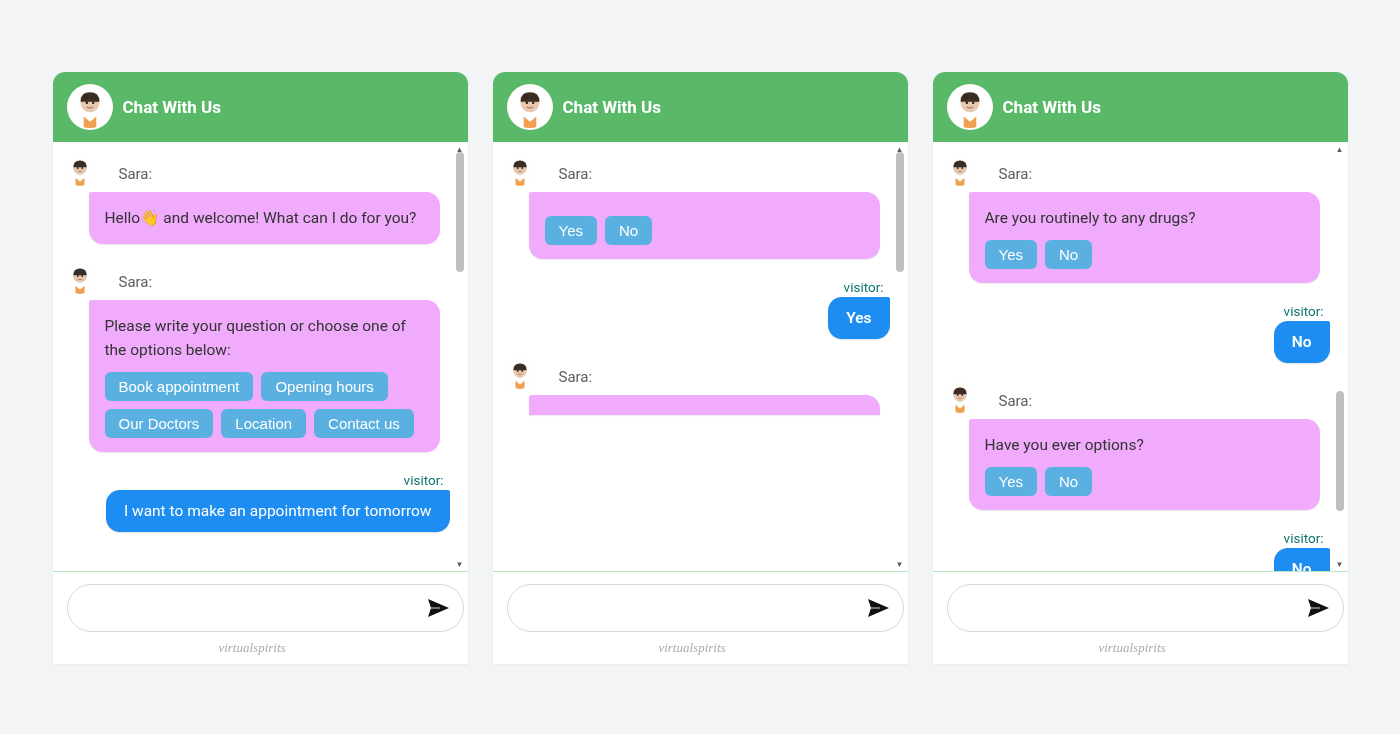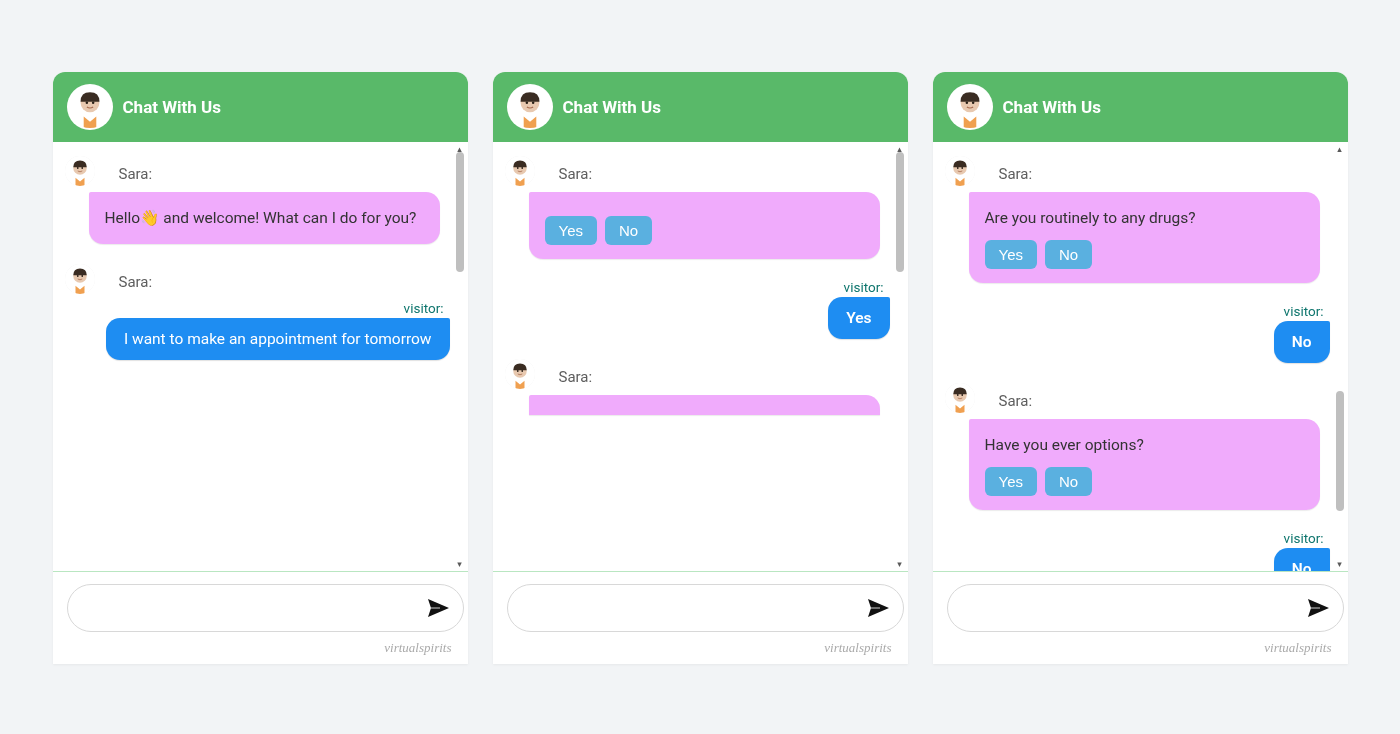--- a/index.html
+++ b/index.html
@@ -185,21 +185,21 @@
       width: 32px;
       height: 32px;
       display: flex;
       align-items: center;
       justify-content: center;
       cursor: pointer;
       color: #111;
     }
     .send-btn svg { transform: rotate(0deg); }
     .watermark {
-      text-align: right;
+      text-align: center;
       font-size: 13px;
       color: #aaa;
       font-style: italic;
       padding: 2px 16px 8px 0;
       font-family: Georgia, serif;
     }
   </style>
 </head>
 <body>
 
@@ -244,20 +244,27 @@
     <circle cx="20" cy="16" r="9" fill="#e8c9b0"></circle>
     <path d="M11 15 Q11 6 20 6 Q29 6 29 15" fill="#3a2c22"></path>
     <circle cx="17" cy="16" r="1.2" fill="#2b2118"></circle>
     <circle cx="23" cy="16" r="1.2" fill="#2b2118"></circle>
     <path d="M17 20 Q20 22 23 20" stroke="#a5694e" stroke-width="1" fill="none"></path>
     <path d="M8 40 Q8 28 20 28 Q32 28 32 40 Z" fill="#ffffff"></path>
     <path d="M14 29 L20 34 L26 29 L26 40 L14 40 Z" fill="#f0a050"></path>
   </svg></div>
         <div class="bot-name">Sara:</div>
       </div>
+        <div class="bot-bubble"><span style="white-space: pre-line;">Please write your question or choose one of the options below:</span><div class="quick-replies">
+            <button class="quick-reply">Book appointment</button>
+            <button class="quick-reply">Opening hours</button>
+            <button class="quick-reply">Our Doctors</button>
+            <button class="quick-reply">Location</button>
+            <button class="quick-reply">Contact us</button>
+          </div></div>
         <div class="visitor-label">visitor:</div>
         <div class="visitor-bubble">I want to make an appointment for tomorrow</div>
         <div class="clear"></div>
       </div>
     </div>
     <div class="chat-input-row" style="position: relative;">
       <input class="chat-input" style="caret-color: rgb(51, 51, 51);">
       <div class="send-btn">
         <svg width="24" height="24" viewBox="0 0 24 24" fill="none">
     <path d="M2 21 L23 12 L2 3 L5 12 Z" fill="#111"></path>

